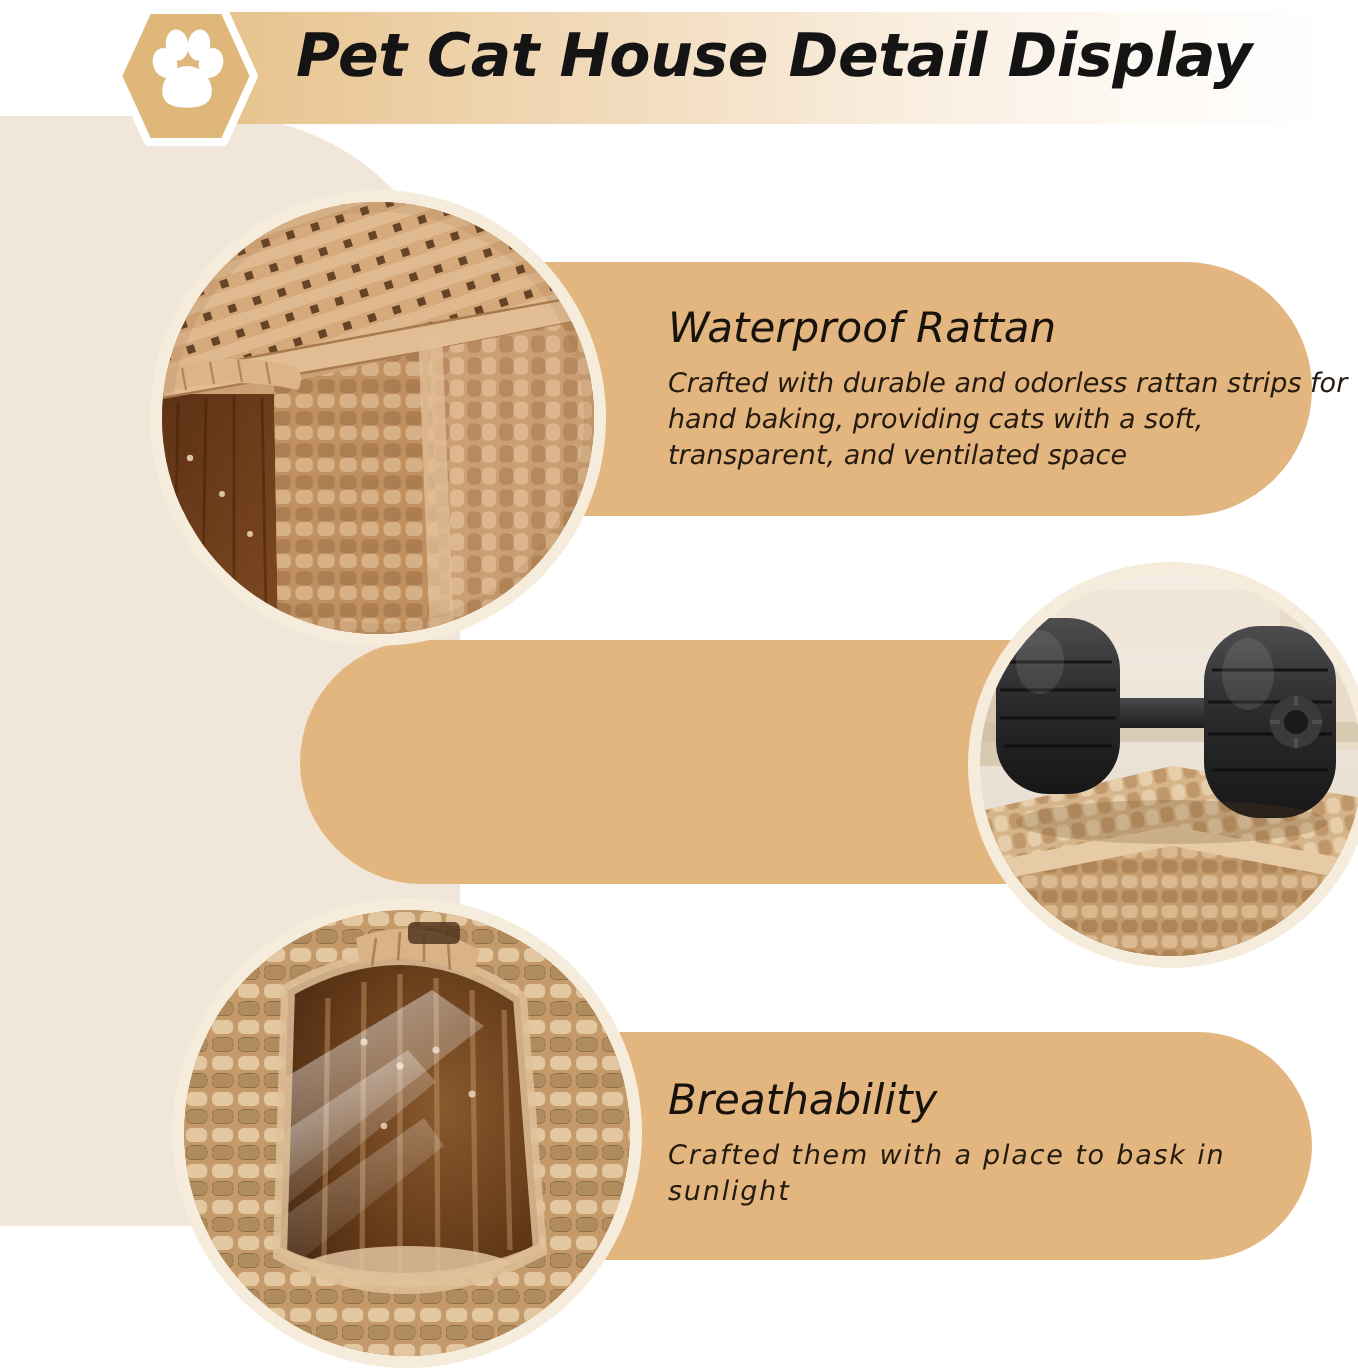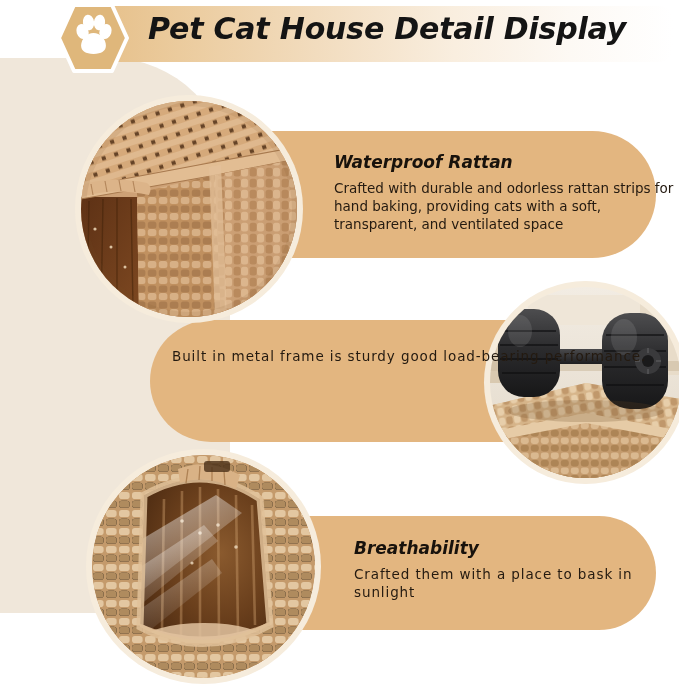--- a/index.html
+++ b/index.html
@@ -104,39 +104,40 @@
     border-radius: 0 57px 57px 0;
   }
 
   .panel-text {
     position: absolute;
     z-index: 4;
   }
   .feature-title {
     font-family: "DejaVu Sans", sans-serif;
     font-style: italic;
-    font-weight: bold;
-    font-size: 17px;
+    font-weight: normal;
+    font-size: 21px;
     color: #18120c;
     margin: 0 0 7px 0;
     white-space: nowrap;
   }
   .feature-body {
     font-family: "DejaVu Sans", sans-serif;
+    font-style: italic;
     font-size: 13.5px;
     line-height: 18px;
     color: #241a10;
     margin: 0;
   }
   .feature-body.spaced {
     letter-spacing: 0.9px;
   }
   .txt-1 { left: 334px; top: 152px; }
   .txt-2 { left: 172px; top: 347px; }
-  .txt-3 { left: 354px; top: 538px; }
+  .txt-3 { left: 334px; top: 538px; }
 
   
   .photo {
     position: absolute;
     border-radius: 50%;
     background: #f6ecdc;
     z-index: 3;
     overflow: hidden;
   }
   .photo-inner {
@@ -264,21 +265,20 @@
   </div>
 
   <div class="panel-text txt-1">
     <p class="feature-title">Waterproof Rattan</p>
     <p class="feature-body">Crafted with durable and odorless rattan strips for hand baking, providing cats with a soft, transparent, and ventilated space</p>
   </div>
 
   <div class="panel panel-2"></div>
 
   <div class="panel-text txt-2">
-    <p class="feature-body spaced">Built in metal frame is sturdy good load-bearing performance.</p>
   </div>
 
   <div class="photo photo-2">
     <div class="photo-inner">
       <svg width="191" height="191" viewBox="0 0 191 191">
         <defs>
           <linearGradient id="wallG" x1="0" y1="0" x2="0" y2="1">
             <stop offset="0%" stop-color="#f2ece3"></stop>
             <stop offset="100%" stop-color="#e2d8c8"></stop>
           </linearGradient>

